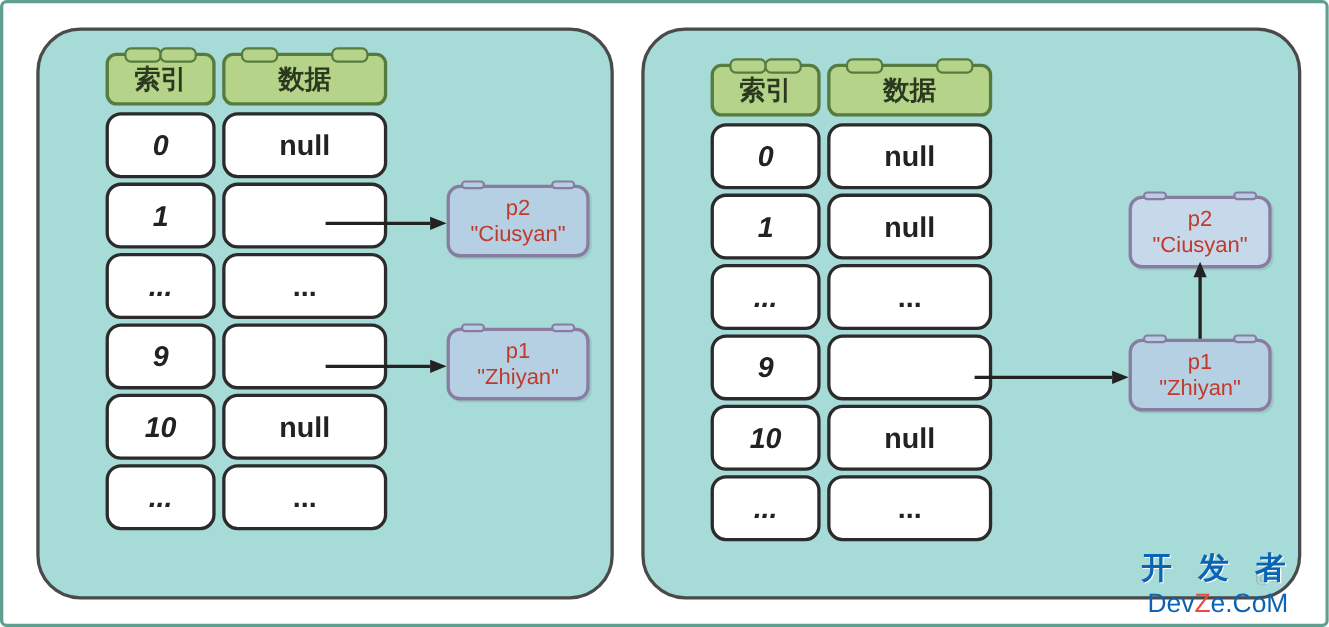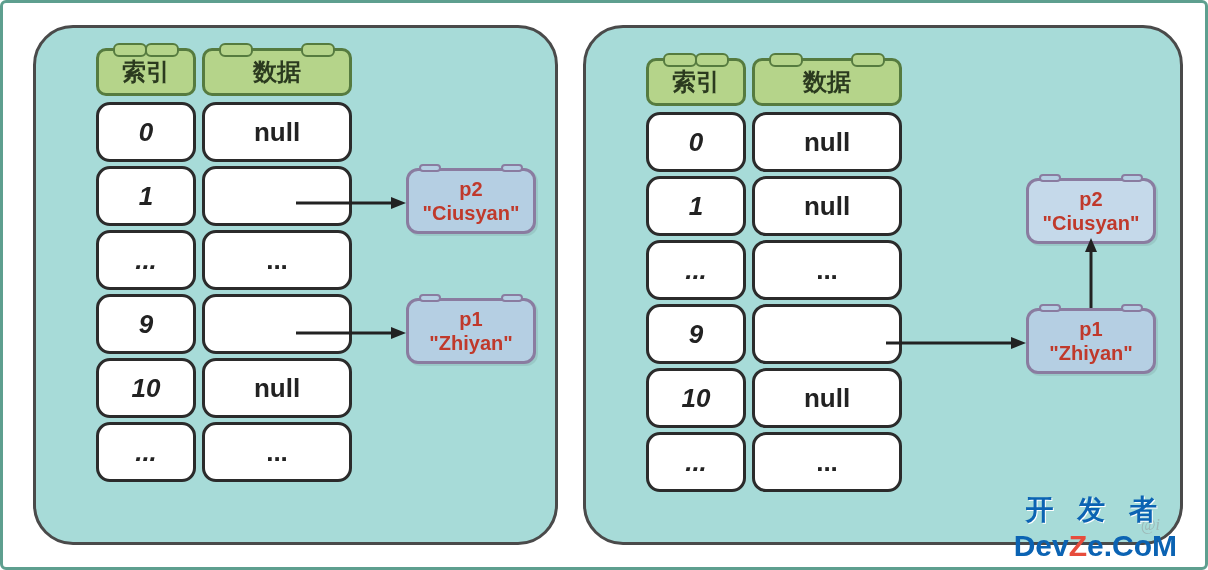--- a/index.html
+++ b/index.html
@@ -37,36 +37,36 @@
     height: 60px; background:#fff; border:3px solid #2b2b2b; border-radius:14px;
     display:flex; align-items:center; justify-content:center;
     font-size: 26px; font-style: italic; font-weight: bold; color:#222;
   }
   .cell.idx  { width:100px; }
   .cell.data { width:150px; font-style: normal; font-family: sans-serif; font-weight: bold; }
 
   .node {
     position:absolute; background:#b5cfe3; border:3px solid #8a7ca0;
     border-radius:12px; padding:6px 12px; text-align:center;
-    font-family: sans-serif; font-weight: bold; color:#c0392b;
+    font-family: sans-serif; font-weight: normal; color:#c0392b;
     font-size:20px; line-height:1.2;
     box-shadow: 2px 2px 0 rgba(0,0,0,0.08);
   }
   .node .tabs{ position:absolute; top:-7px; left:0; right:0; display:flex; justify-content:space-between; padding:0 10px;}
   .node .tabs span{ width:22px; height:8px; background:#b5cfe3; border:2px solid #8a7ca0; border-radius:5px; display:block;}
 
   .arrow { position:absolute; }
   .arrow svg { overflow: visible; }
 
   .watermark-brand {
     position:absolute; right:28px; bottom:4px; text-align:center;
     font-family: "Microsoft YaHei", sans-serif; pointer-events:none;
   }
   .watermark-brand .cn { color:#0b63b3; font-size:28px; font-weight:bold; letter-spacing:8px; text-shadow:1px 1px #fff; }
-  .watermark-brand .en { color:#0b63b3; font-size:30px; font-weight:bold; }
+  .watermark-brand .en { color:#0b63b3; font-size:24px; font-weight:normal; }
   .watermark-brand .en .z { color:#e74c3c; }
   .small-wm { position:absolute; color:#9aa; font-size:16px; font-style:italic; right:20px; bottom:8px; opacity:.7; font-family: serif;}
 </style>
 </head>
 <body>
 
 <div class="canvas">
 
   <div class="panel left">
     <div class="table-wrap" style="left:60px; top:20px;">

